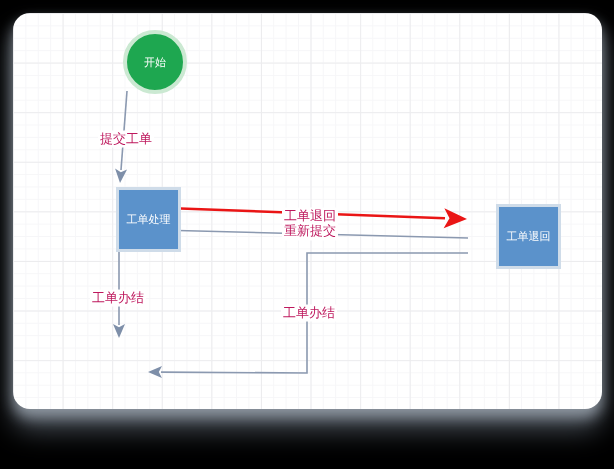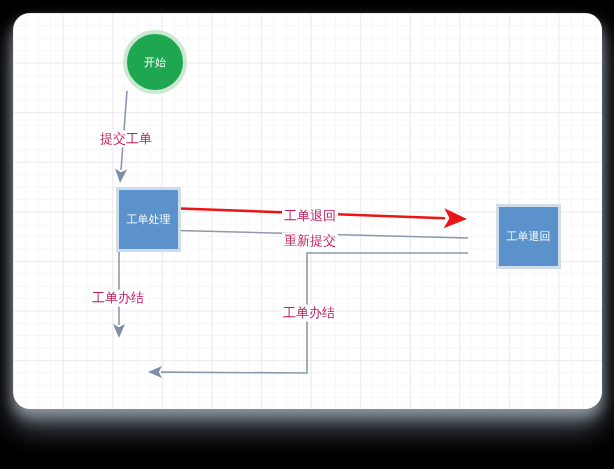--- a/index.html
+++ b/index.html
@@ -41,21 +41,21 @@
   .node-ticket{left:75px;top:174px;background:#5b92cb;border-color:#cfdce9;}
   .node-agent{left:455px;top:191px;background:#5b92cb;border-color:#cfdce9;}
   .node-end{left:72px;top:326px;background:#ef7778;border-color:#fadbdb;}
   .edge-label{
     position:absolute;transform:translate(-50%,-50%);
     background:#ffffff;color:#be185d;font-size:13px;line-height:1.15;
     padding:1px 2px;white-space:nowrap;
   }
   .lbl-submit{left:113px;top:126px;}
   .lbl-return{left:297px;top:203px;}
-  .lbl-resubmit{left:297px;top:228px;}
+  .lbl-resubmit{left:297px;top:219px;font-family:Liberation Mono, monospace;}
   .lbl-complete-left{left:105px;top:285px;}
   .lbl-complete-right{left:296px;top:300px;}
 </style>
 </head>
 <body>
 
 <div class="card-shadow"></div>
 
 <div class="card">
 

